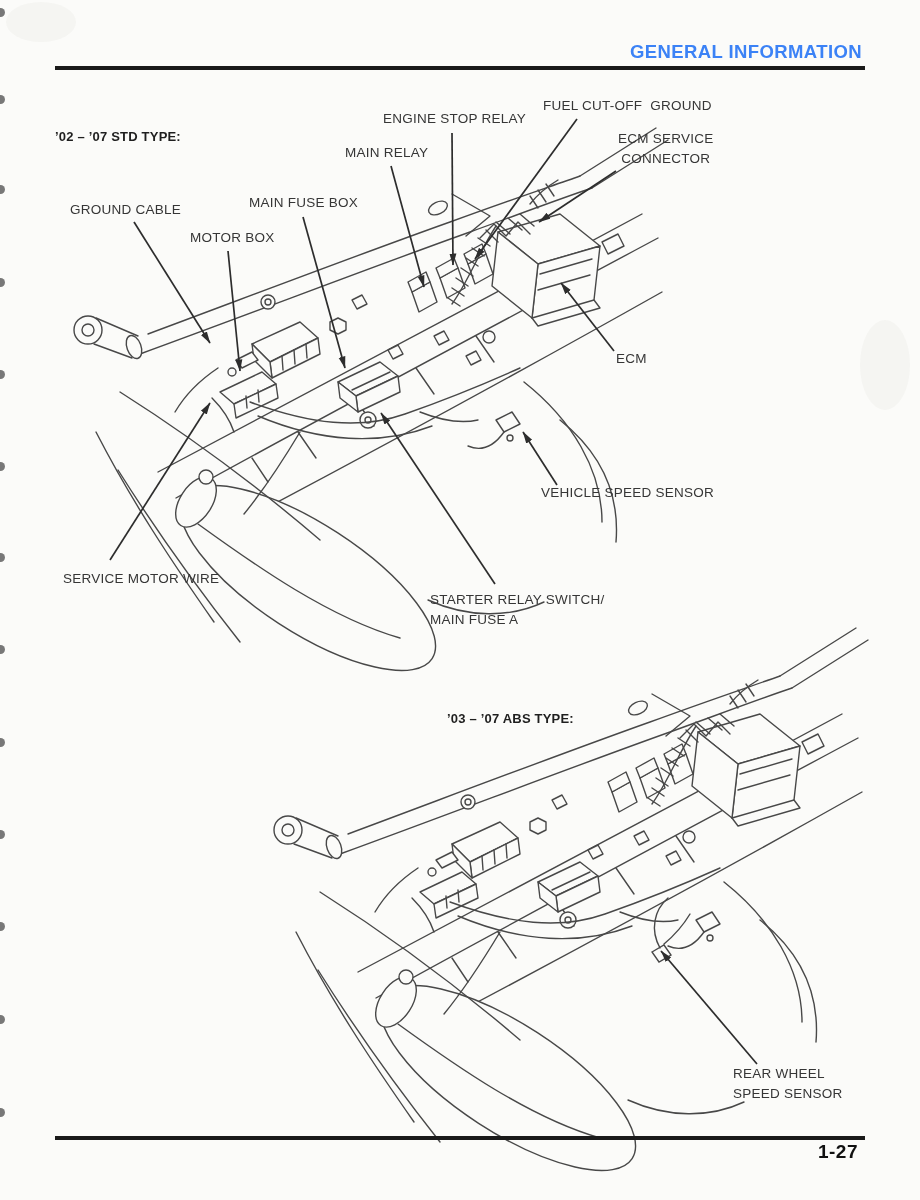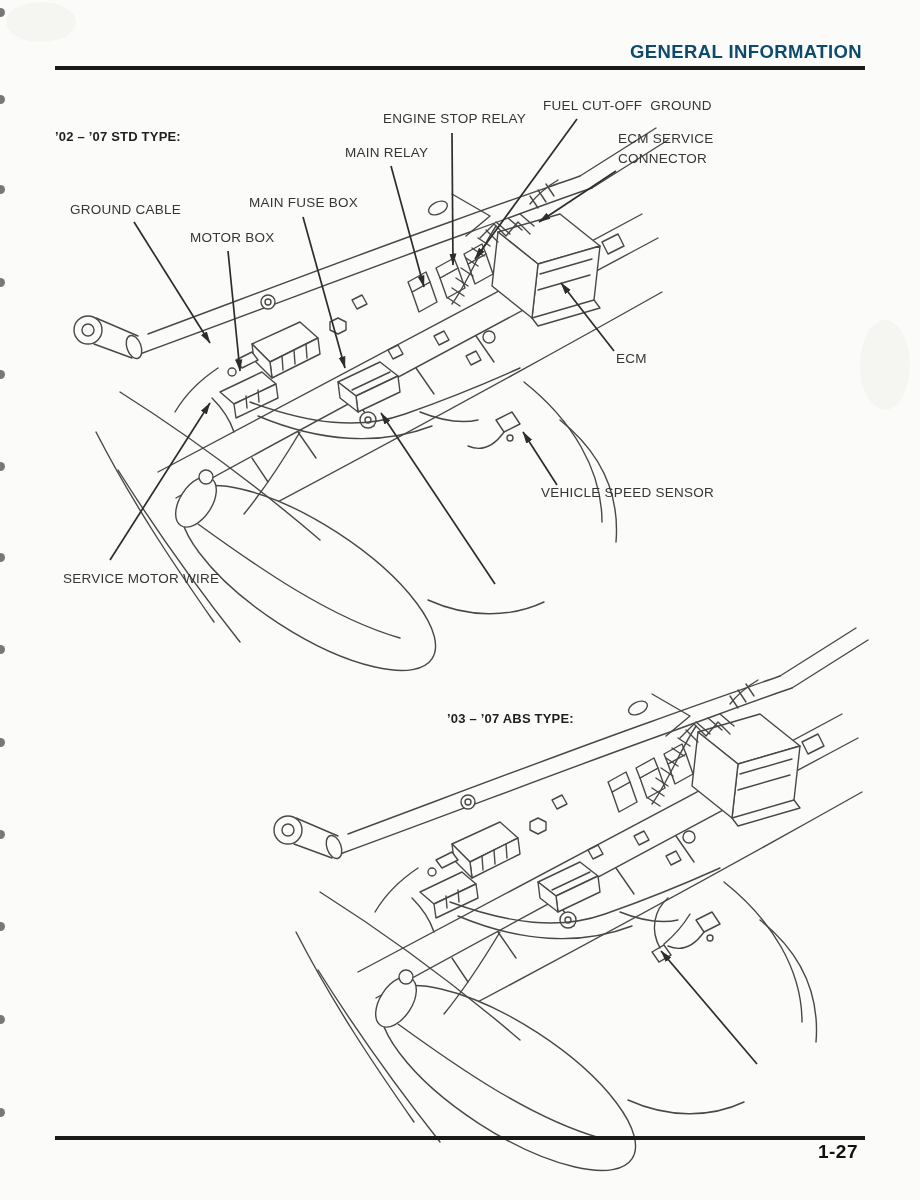--- a/index.html
+++ b/index.html
@@ -5,35 +5,35 @@
   html,body{margin:0;padding:0;background:#e8e8e6;}
   .page{
     position:relative;width:920px;height:1200px;margin:0 auto;
     background:#fbfbf9;overflow:hidden;
     font-family:"Liberation Sans",sans-serif;color:#333;
   }
   .smudge{position:absolute;border-radius:50%;background:rgba(90,90,88,.04);pointer-events:none;}
   .mark{position:absolute;left:0;width:5px;height:9px;background:#4c4c4c;border-radius:0 6px 6px 0;opacity:.75;}
   .header-title{
     position:absolute;top:41px;right:58px;
-    font-weight:bold;font-size:18.5px;letter-spacing:.4px;color:#0c4a6e;
+    font-weight:bold;font-size:18.5px;letter-spacing:.4px;color:#3b82f6;
   }
   .rule{position:absolute;left:55px;width:810px;height:4px;background:#1a1a1a;}
   .rule-top{top:66px;}
   .rule-bottom{top:1136px;}
   .page-number{
     position:absolute;top:1141px;right:62px;
     font-weight:bold;font-size:19px;color:#111;letter-spacing:.5px;
   }
   .lbl{
     position:absolute;font-size:13.5px;line-height:1.5;letter-spacing:.25px;
     color:#363636;white-space:pre-wrap;
   }
   .hd{font-weight:bold;font-size:13px;color:#1f1f1f;letter-spacing:.2px;margin-top:45px;}
-  .ctr{text-align:left;}
+  .ctr{text-align:center;}
   svg.art{position:absolute;left:0;top:0;}
 </style>
 </head>
 <body>
 
 <div class="page">
 
   <span class="mark" style="top:8px"></span>
   <span class="mark" style="top:95px"></span>
   <span class="mark" style="top:185px"></span>
@@ -183,19 +183,23 @@
   <div class="lbl" style="left:190px;top:228px">MOTOR BOX</div>
   <div class="lbl" style="left:249px;top:193px">MAIN FUSE BOX</div>
   <div class="lbl" style="left:345px;top:143px">MAIN RELAY</div>
   <div class="lbl" style="left:383px;top:109px">ENGINE STOP RELAY</div>
   <div class="lbl" style="left:543px;top:96px">FUEL CUT-OFF  GROUND</div>
   <div class="lbl ctr" style="left:618px;top:129px">ECM SERVICE
 CONNECTOR</div>
   <div class="lbl" style="left:616px;top:349px">ECM</div>
   <div class="lbl" style="left:541px;top:483px">VEHICLE SPEED SENSOR</div>
   <div class="lbl" style="left:63px;top:569px">SERVICE MOTOR WIRE</div>
+  <div class="lbl" style="left:430px;top:590px">STARTER RELAY SWITCH/
+MAIN FUSE A</div>
 
   <div class="lbl hd" style="left:447px;top:664px">’03 – ’07 ABS TYPE:</div>
+  <div class="lbl" style="left:733px;top:1064px">REAR WHEEL
+SPEED SENSOR</div>
 
   <div class="rule rule-bottom"></div>
   <div class="page-number">1-27</div>
 
 </div>
 
 </body></html>

